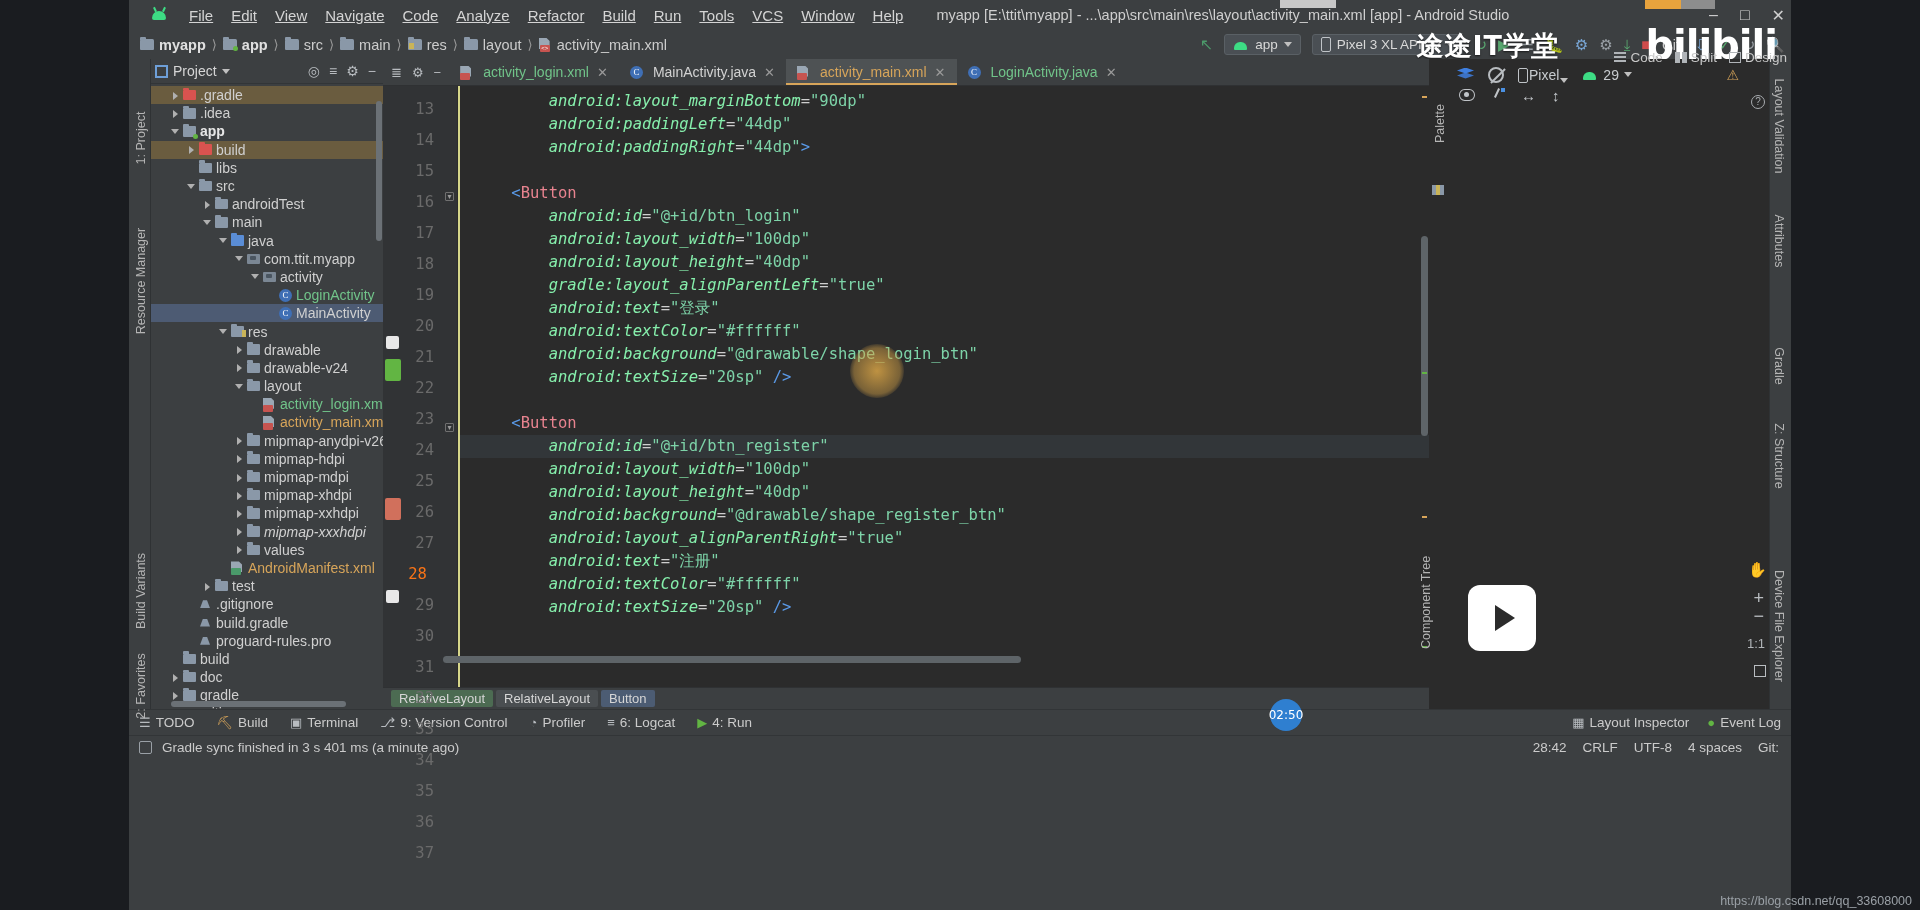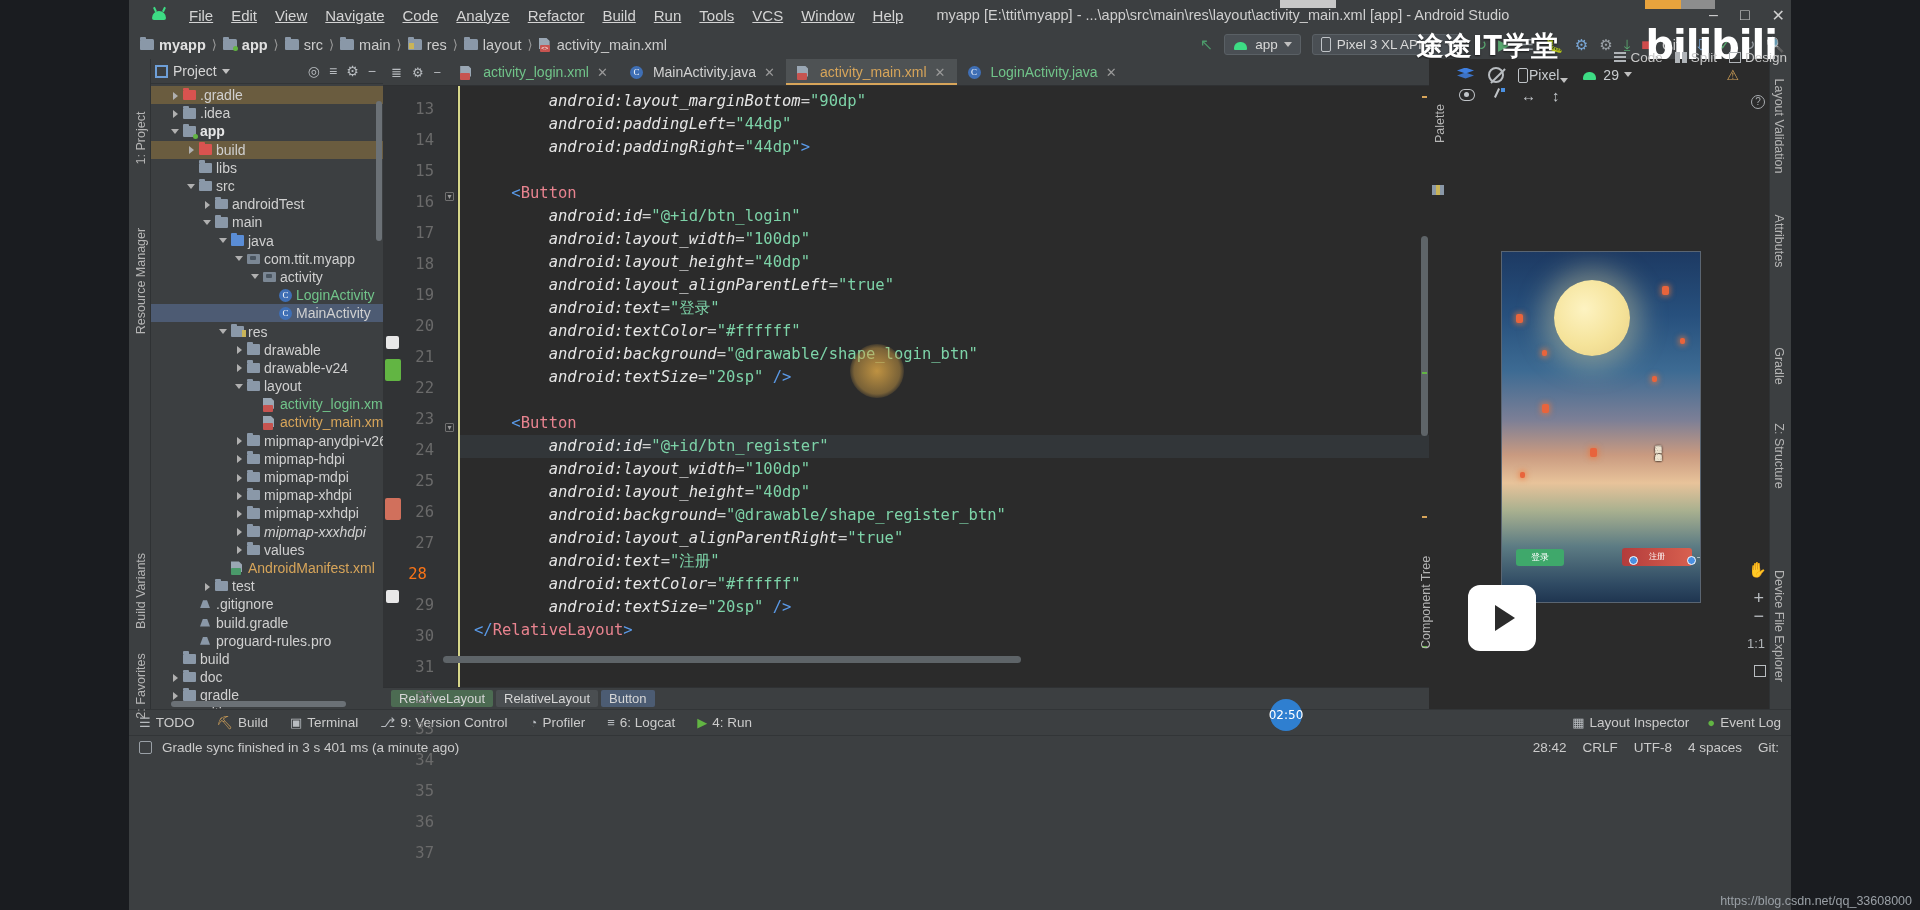--- a/index.html
+++ b/index.html
@@ -253,21 +253,21 @@
   }
   .vbar {
     width: 2px; background: #d6d68a; flex: 0 0 2px; margin-left: 1px;
   }
   .code {
     flex: 1; background: #2b2b2b; font-family: "DejaVu Sans Mono", monospace;
     font-size: 15.5px; padding-top: 4px; position: relative; overflow: hidden;
   }
   .cl { height: 23px; line-height: 23px; white-space: pre; padding-left: 14px; }
   .cl.cur { background: #323639; }
-  .tk-attr { color: #e5e5e5; font-style: italic; text-align: right; }
+  .tk-attr { color: #86efac; font-style: italic; text-align: right; }
   .tk-eq   { color: #cfcfcf; }
   .tk-str  { color: #7dd3a8; }
   .tk-tag  { color: #e8838f; }
   .tk-brk  { color: #5a9ae8; }
   .blob {
     position:absolute; width:54px; height:54px; border-radius:50%;
     background: radial-gradient(circle, rgba(216,164,70,.85) 0%, rgba(216,164,70,.45) 60%, rgba(216,164,70,0) 75%);
     pointer-events:none;
   }
   .mark {
@@ -872,36 +872,35 @@
             <div class="err-stripe" style="top:560px; background:#62b543;"></div>
           </div>
         <div class="cl">        <span class="tk-attr">android:layout_marginBottom</span><span class="tk-eq">=</span><span class="tk-str">"90dp"</span></div>
               <div class="cl">        <span class="tk-attr">android:paddingLeft</span><span class="tk-eq">=</span><span class="tk-str">"44dp"</span></div>
               <div class="cl">        <span class="tk-attr">android:paddingRight</span><span class="tk-eq">=</span><span class="tk-str">"44dp"</span><span class="tk-brk">&gt;</span></div>
               <div class="cl"></div>
               <div class="cl">    <span class="tk-brk">&lt;</span><span class="tk-tag">Button</span></div>
               <div class="cl">        <span class="tk-attr">android:id</span><span class="tk-eq">=</span><span class="tk-str">"@+id/btn_login"</span></div>
               <div class="cl">        <span class="tk-attr">android:layout_width</span><span class="tk-eq">=</span><span class="tk-str">"100dp"</span></div>
               <div class="cl">        <span class="tk-attr">android:layout_height</span><span class="tk-eq">=</span><span class="tk-str">"40dp"</span></div>
-              <div class="cl">        <span class="tk-attr">android:layout_alignParentLeft</span><span class="tk-eq">=</span><span class="tk-str">"true"</span></div>
+              <div class="cl">        <span class="tk-attr">gradle:layout_alignParentLeft</span><span class="tk-eq">=</span><span class="tk-str">"true"</span></div>
               <div class="cl">        <span class="tk-attr">android:text</span><span class="tk-eq">=</span><span class="tk-str">"登录"</span></div>
               <div class="cl">        <span class="tk-attr">android:textColor</span><span class="tk-eq">=</span><span class="tk-str">"#ffffff"</span></div>
               <div class="cl">        <span class="tk-attr">android:background</span><span class="tk-eq">=</span><span class="tk-str">"@drawable/shape_login_btn"</span></div>
               <div class="cl">        <span class="tk-attr">android:textSize</span><span class="tk-eq">=</span><span class="tk-str">"20sp"</span> <span class="tk-brk">/&gt;</span></div>
               <div class="cl"></div>
               <div class="cl">    <span class="tk-brk">&lt;</span><span class="tk-tag">Button</span></div>
               <div class="cl cur">        <span class="tk-attr">android:id</span><span class="tk-eq">=</span><span class="tk-str">"@+id/btn_register"</span></div>
               <div class="cl">        <span class="tk-attr">android:layout_width</span><span class="tk-eq">=</span><span class="tk-str">"100dp"</span></div>
               <div class="cl">        <span class="tk-attr">android:layout_height</span><span class="tk-eq">=</span><span class="tk-str">"40dp"</span></div>
               <div class="cl">        <span class="tk-attr">android:background</span><span class="tk-eq">=</span><span class="tk-str">"@drawable/shape_register_btn"</span></div>
               <div class="cl">        <span class="tk-attr">android:layout_alignParentRight</span><span class="tk-eq">=</span><span class="tk-str">"true"</span></div>
               <div class="cl">        <span class="tk-attr">android:text</span><span class="tk-eq">=</span><span class="tk-str">"注册"</span></div>
               <div class="cl">        <span class="tk-attr">android:textColor</span><span class="tk-eq">=</span><span class="tk-str">"#ffffff"</span></div>
               <div class="cl">        <span class="tk-attr">android:textSize</span><span class="tk-eq">=</span><span class="tk-str">"20sp"</span> <span class="tk-brk">/&gt;</span></div>
-              <div class="cl"><span class="tk-brk">&lt;/</span><span class="tk-tag">RelativeLayout</span><span class="tk-brk">&gt;</span></div>
               <div class="cl"></div>
             </div>
         <div class="hscroll"></div>
       </div>
 
       <div class="edit-crumb" id="edit-crumb">
             <span class="ecrumb">RelativeLayout</span>
             <span class="ecrumb plain">RelativeLayout</span>
             <span class="ecrumb sel">Button</span>
           </div>
@@ -930,38 +929,20 @@
         </div>
         <div class="prev-row2">
           <div class="eye-ico"></div>
           <div class="brush-ico"></div>
           <div class="arrow-h">↔</div>
           <div class="arrow-v">↕</div>
         </div>
       </div>
 
       <div class="prev-canvas">
-        <div class="device">
-          <div class="sky"></div>
-          <div class="moon"></div>
-          <div class="lantern" style="left:14px;  top:62px;"></div>
-          <div class="lantern sm" style="left:40px;  top:98px;"></div>
-          <div class="lantern" style="left:160px; top:34px;"></div>
-          <div class="lantern sm" style="left:178px; top:86px;"></div>
-          <div class="lantern" style="left:40px;  top:152px;"></div>
-          <div class="lantern sm" style="left:150px; top:124px;"></div>
-          <div class="lantern" style="left:88px;  top:196px;"></div>
-          <div class="lantern sm" style="left:18px;  top:220px;"></div>
-          <div class="cn-col" style="right:38px; top:188px; height:90px;">征是这边的明月 挂在那一个思念你的夜</div>
-          <div class="btn-login-pv">登录</div>
-          <div class="btn-reg-pv">注册</div>
-          <div class="dot-handle" style="right:62px; bottom:37px;"></div>
-          <div class="dot-handle" style="right:4px;  bottom:37px;"></div>
-          <div class="sel-arrow">→</div>
-        </div>
 
         <div class="comp-tree-tab">Component Tree</div>
         <div class="pan-ico">✋</div>
         <div class="plus-ico">+</div>
         <div class="minus-ico">−</div>
         <div class="zoom-lbl">1:1</div>
         <div class="fit-ico"></div>
       </div>
 
       <div style="position:absolute;left:4px;top:84px;font-size:12.5px;color:#b5b5b5;transform:rotate(-90deg);transform-origin:left top;white-space:nowrap;">Palette</div>

